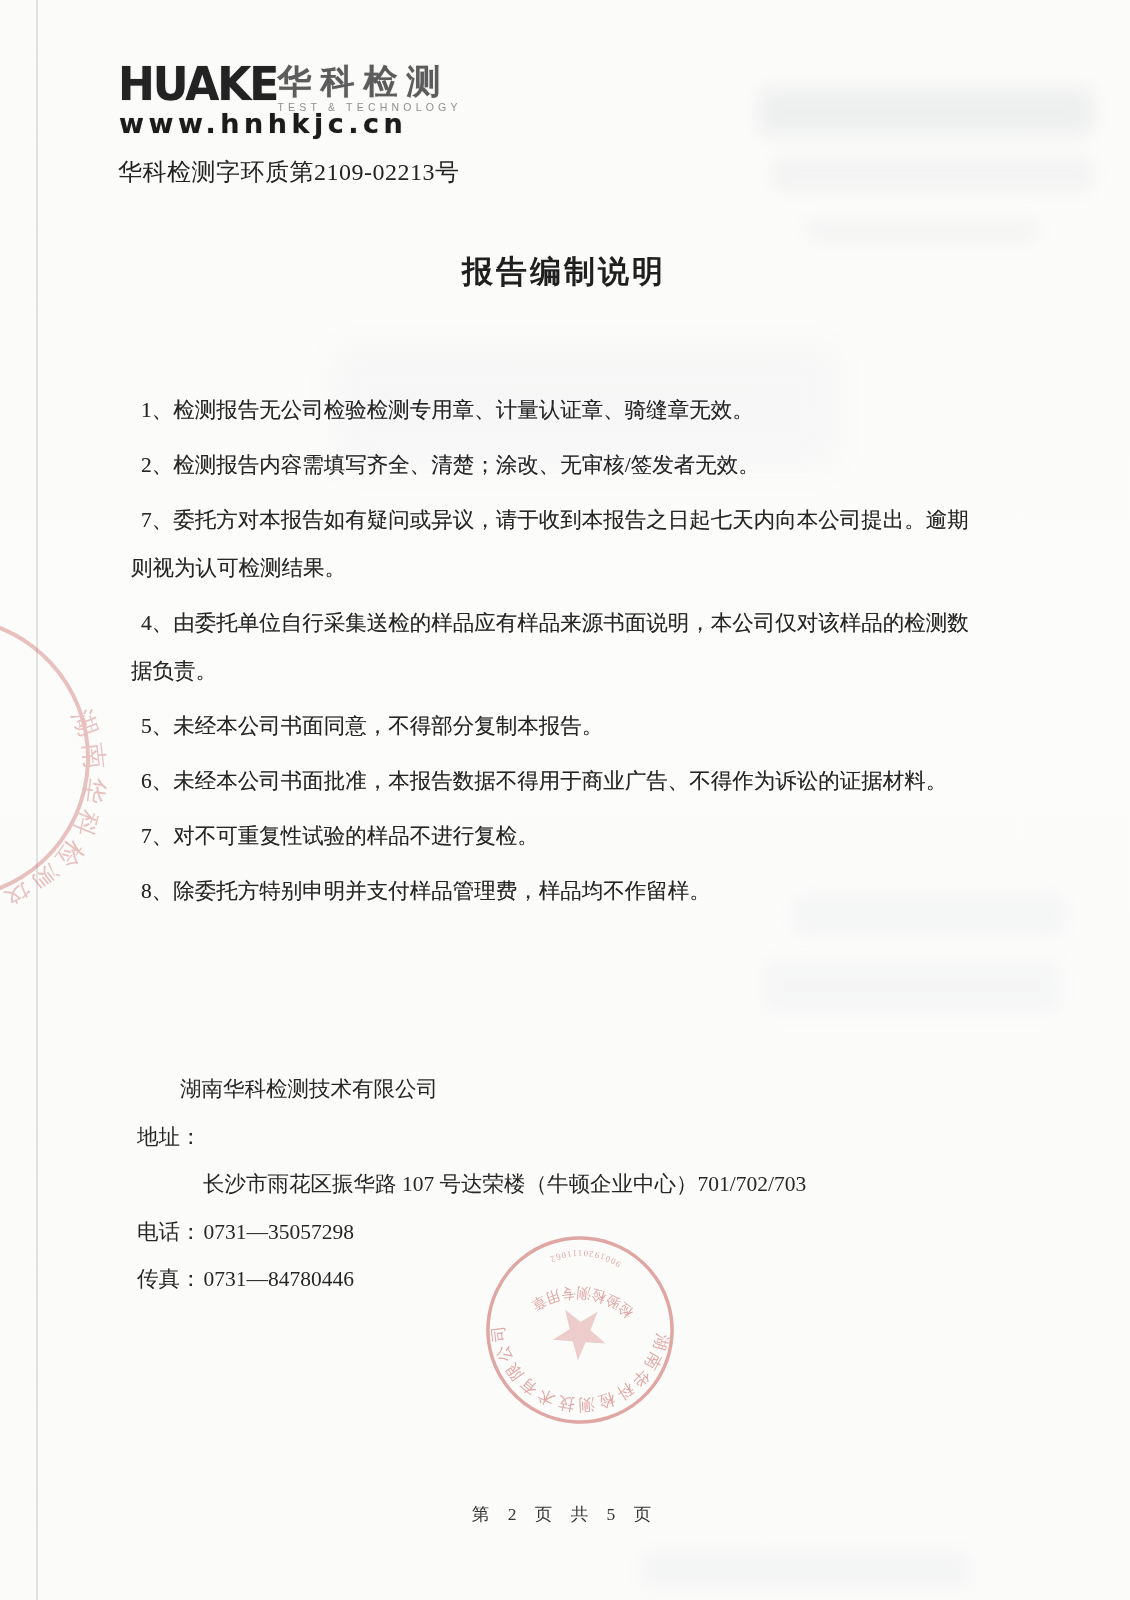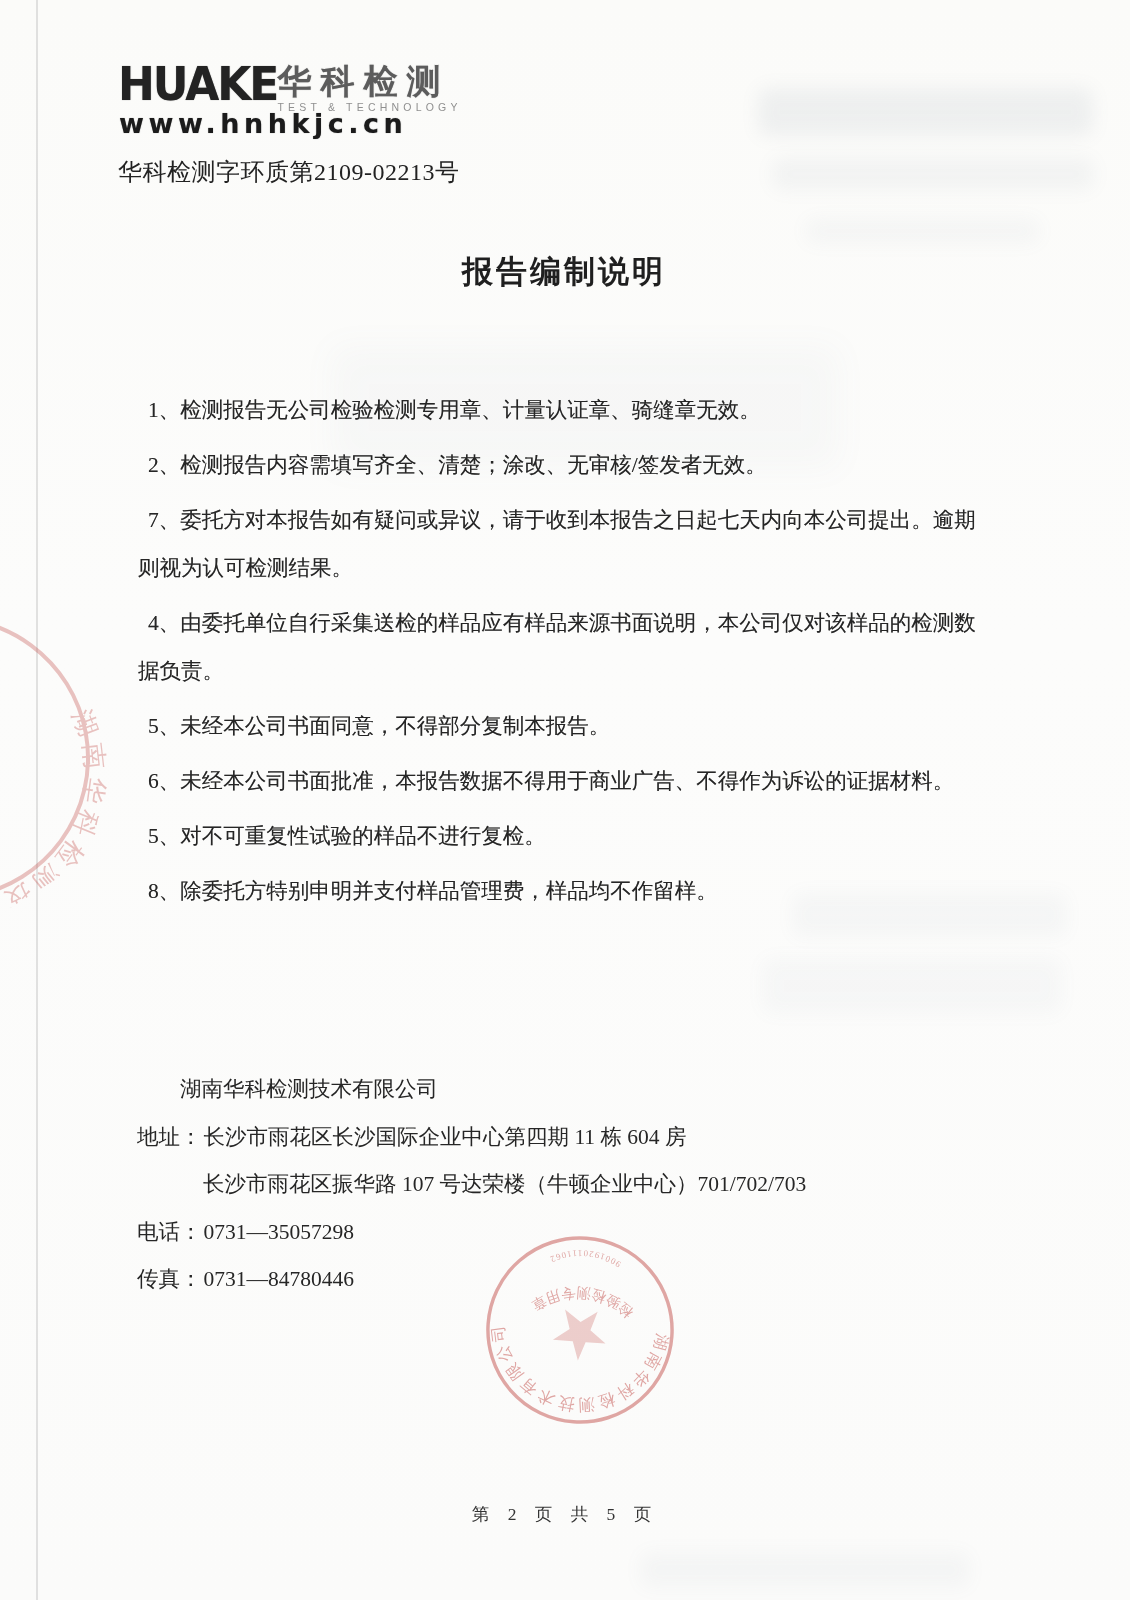--- a/index.html
+++ b/index.html
@@ -38,21 +38,21 @@
   }
   .cert-no{position:absolute;left:118px;top:156px;font-size:24px;letter-spacing:.5px;color:#222;}
   
   .doc-title{
     position:absolute;top:251px;left:0;width:1128px;text-align:center;
     font-family:"Liberation Sans", sans-serif;font-weight:700;font-size:31px;letter-spacing:3px;color:#1f1f1f;
   }
   
   .notice{position:absolute;left:130px;top:386px;width:882px;}
   .notice p{
-    margin:0 0 7px 8px;font-size:21.5px;line-height:48px;
+    margin:0 0 7px 1px;font-size:21.5px;line-height:48px;
     white-space:pre-wrap;text-indent:10px;color:#262626;
     text-shadow:0 0 .4px rgba(0,0,0,.35);
   }
   
   .company{position:absolute;left:137px;top:1066px;font-size:21.5px;color:#262626;}
   .company .row{line-height:47.5px;height:47.5px;display:flex;white-space:pre;}
   .company .name-row{padding-left:43px;}
   .company .cont-row{padding-left:66px;}
   .company .lbl{margin-right:2px;}
   
@@ -104,29 +104,28 @@
 
   <div class="notice">
     <p>1、检测报告无公司检验检测专用章、计量认证章、骑缝章无效。</p>
     <p>2、检测报告内容需填写齐全、清楚；涂改、无审核/签发者无效。</p>
     <p>7、委托方对本报告如有疑问或异议，请于收到本报告之日起七天内向本公司提出。逾期
 则视为认可检测结果。</p>
     <p>4、由委托单位自行采集送检的样品应有样品来源书面说明，本公司仅对该样品的检测数
 据负责。</p>
     <p>5、未经本公司书面同意，不得部分复制本报告。</p>
     <p>6、未经本公司书面批准，本报告数据不得用于商业广告、不得作为诉讼的证据材料。</p>
-    <p>5、对不可重复性试验的样品不进行复检。</p>
+    <p>7、对不可重复性试验的样品不进行复检。</p>
     <p>8、除委托方特别申明并支付样品管理费，样品均不作留样。</p>
   </div>
 
   <div class="company">
     <div class="row name-row">湖南华科检测技术有限公司</div>
     <div class="row">
       <span class="lbl">地址：</span>
-      <span>长沙市雨花区长沙国际企业中心第四期 11 栋 604 房</span>
     </div>
     <div class="row cont-row">长沙市雨花区振华路 107 号达荣楼（牛顿企业中心）701/702/703</div>
     <div class="row">
       <span class="lbl">电话：</span>
       <span>0731—35057298</span>
     </div>
     <div class="row">
       <span class="lbl">传真：</span>
       <span>0731—84780446</span>
     </div>

